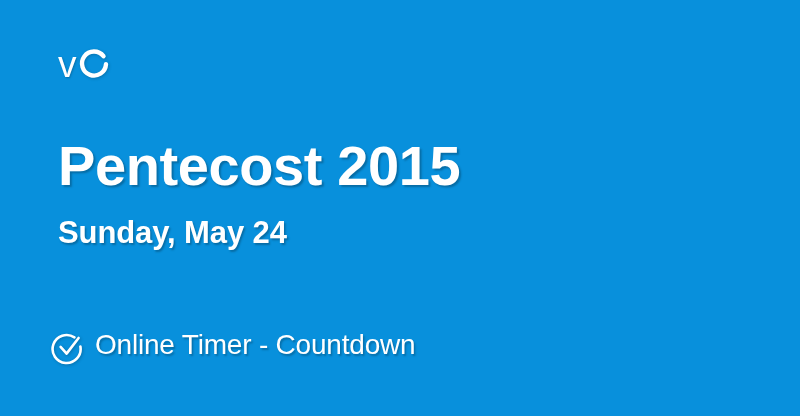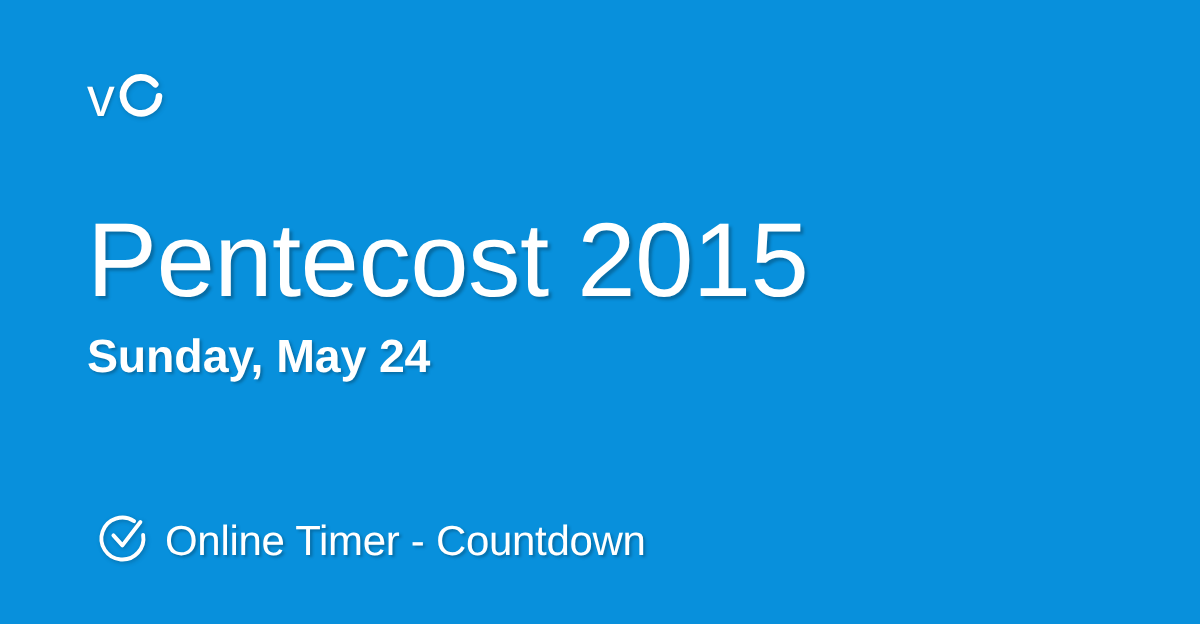--- a/index.html
+++ b/index.html
@@ -68,45 +68,45 @@
   
   .headline-block {
     position: absolute;
     left: 58px;
     top: 136px;
     width: 700px;
   }
   .event-title {
     margin: 0;
     color: #ffffff;
-    font-size: 70px;
-    font-weight: normal;
+    font-size: 56px;
+    font-weight: bold;
     line-height: 1.06;
     letter-spacing: -0.4px;
     text-shadow: 2px 2px 2px rgba(0, 0, 0, 0.25);
     white-space: nowrap;
   }
   .event-date {
-    margin: 11px 0 0 0;
+    margin: 21px 0 0 0;
     color: #ffffff;
     font-size: 31px;
     font-weight: bold;
     line-height: 1.1;
     letter-spacing: -0.1px;
     text-shadow: 1.5px 1.5px 2px rgba(0, 0, 0, 0.25);
     white-space: nowrap;
   }
 
   
   .tool-row {
     position: absolute;
-    left: 65px;
+    left: 50px;
     top: 331px;
     display: flex;
-    align-items: flex-end;
+    align-items: flex-start;
     height: 44px;
   }
   .tool-icon {
     width: 34px;
     height: 34px;
     flex: 0 0 34px;
     margin-right: 11px;
     display: block;
   }
   .tool-icon svg {

